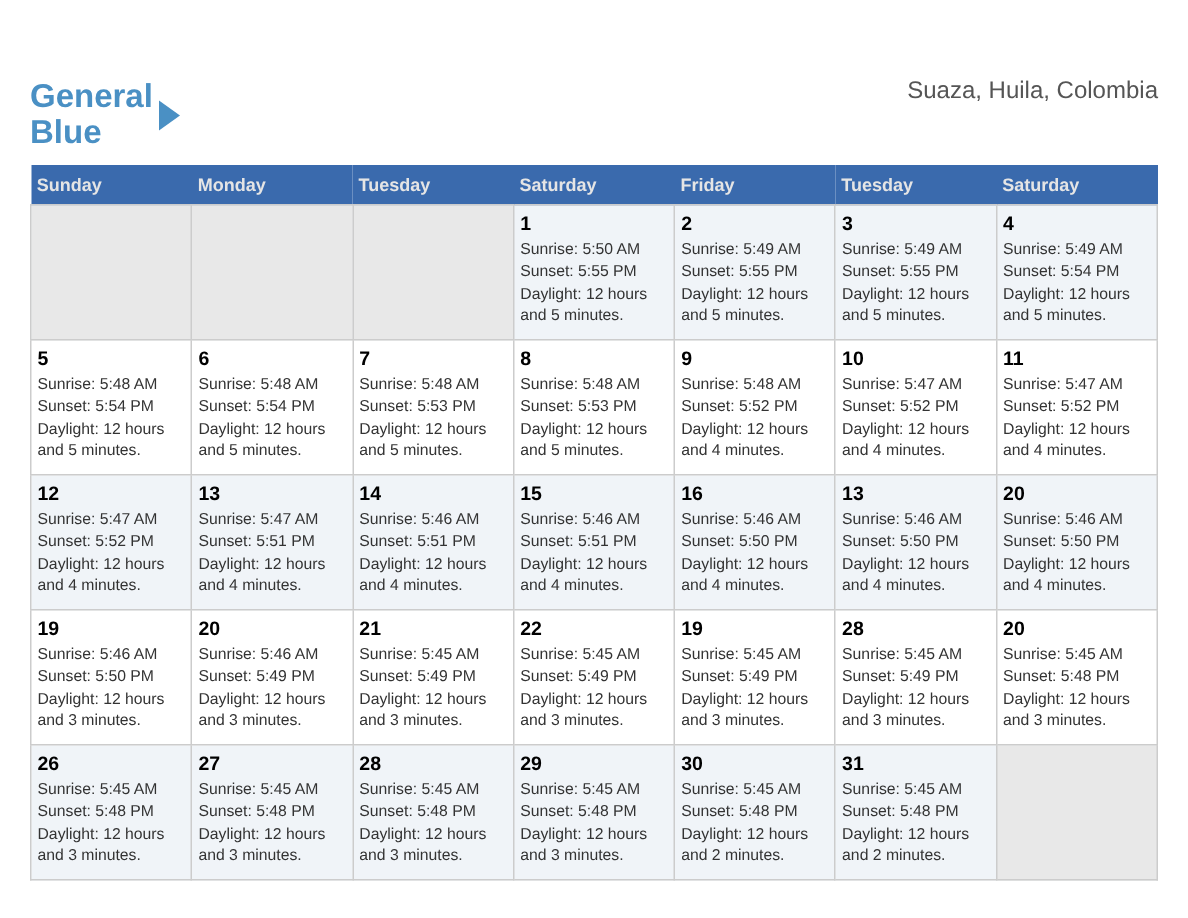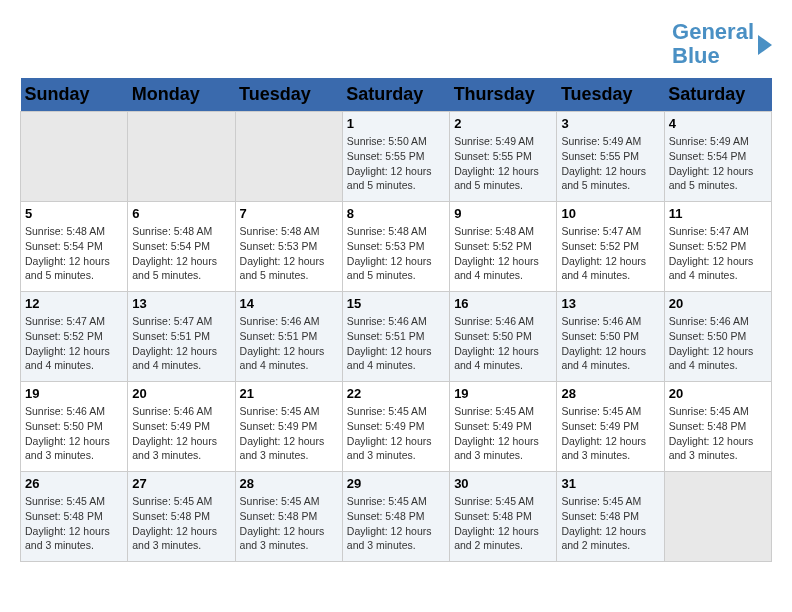--- a/index.html
+++ b/index.html
@@ -5,23 +5,24 @@
     * { box-sizing: border-box; margin: 0; padding: 0; }
     body {
       font-family: Arial, sans-serif;
       background: #fff;
       width: 792px;
       min-height: 612px;
       padding: 20px;
     }
     .header {
       display: flex;
-      justify-content: flex-end;
+      justify-content: space-between;
       align-items: flex-start;
       margin-bottom: 10px;
+      margin-top: 32px;
     }
     .logo {
       display: flex;
       align-items: center;
     }
     .logo-text {
       font-size: 22px;
       font-weight: bold;
       color: #333;
       line-height: 1.1;
@@ -50,24 +51,24 @@
       font-size: 16px;
       color: #555;
     }
     table {
       width: 100%;
       border-collapse: collapse;
       font-size: 11px;
     }
     thead tr th {
       background-color: #3a6aad;
-      color: #000000;
+      color: #e5e5e5;
       padding: 6px 4px;
       text-align: left;
-      font-size: 18px;
+      font-size: 12px;
       font-weight: bold;
     }
     tbody tr td {
       border: 1px solid #ccc;
       vertical-align: top;
       padding: 4px;
       width: calc(100% / 7);
       min-height: 80px;
       height: 90px;
     }
@@ -103,31 +104,32 @@
           <div class="logo-text">
             <span>General</span><br>
             <span>Blue</span>
           </div>
         </div>
         <div class="logo-arrow"></div>
       </div>
     </div>
   </div>
   <div class="title-block">
+    <div class="location">Suaza, Huila, Colombia</div>
   </div>
 </div>
 
 <table>
   <thead>
     <tr>
     <th>Sunday</th>
         <th>Monday</th>
         <th>Tuesday</th>
         <th>Saturday</th>
-        <th>Thursday</th>
+        <th>Friday</th>
         <th>Tuesday</th>
         <th>Saturday</th>
       </tr>
   </thead>
   <tbody id="calendar-body">
   <tr>
         <td class="empty-cell"></td>
         <td class="empty-cell"></td>
         <td class="empty-cell"></td>
         <td>

